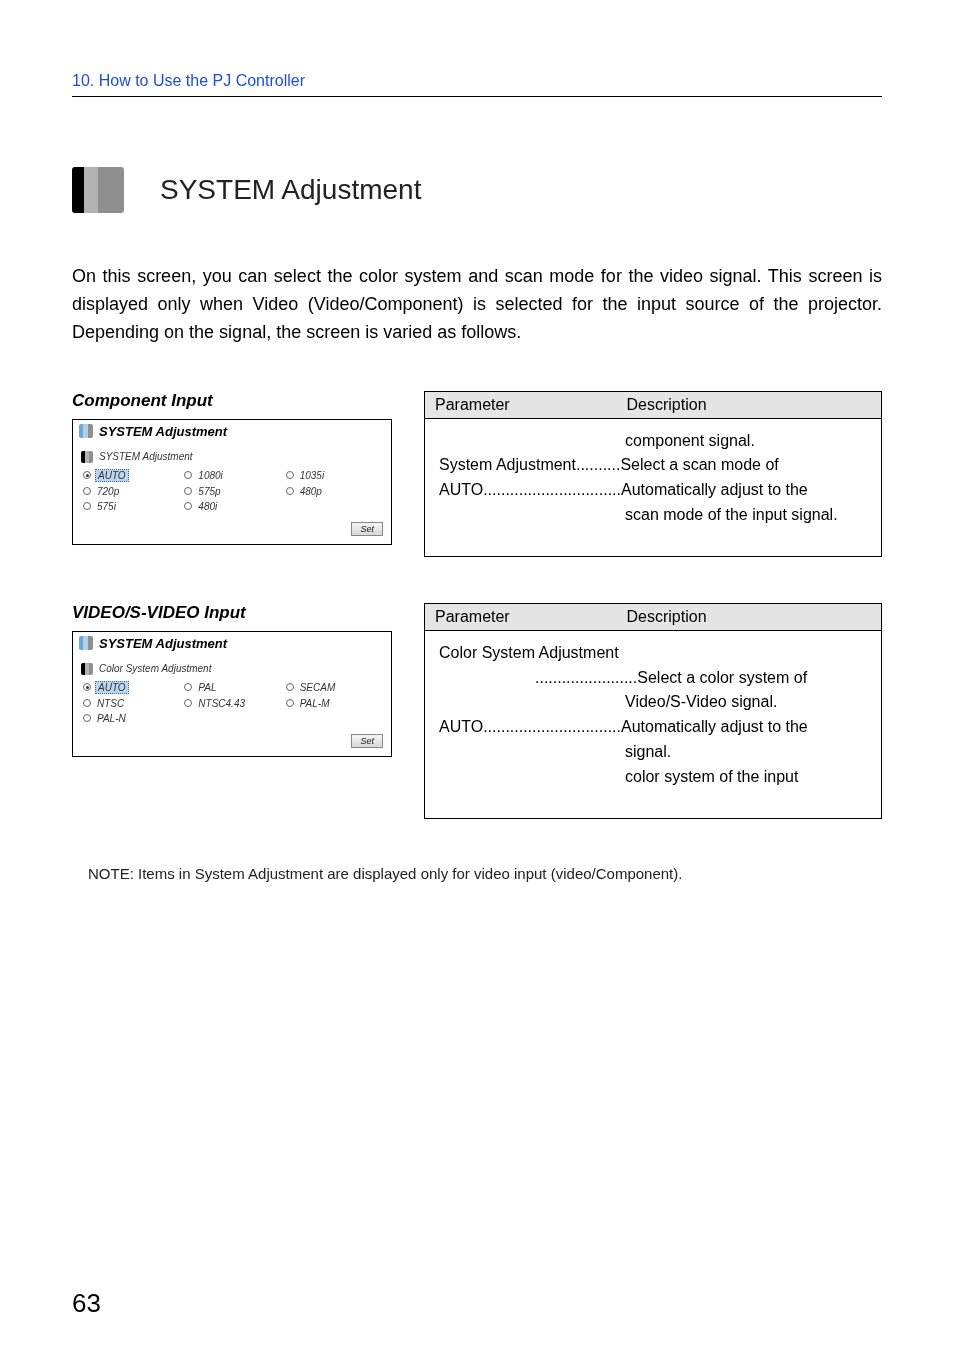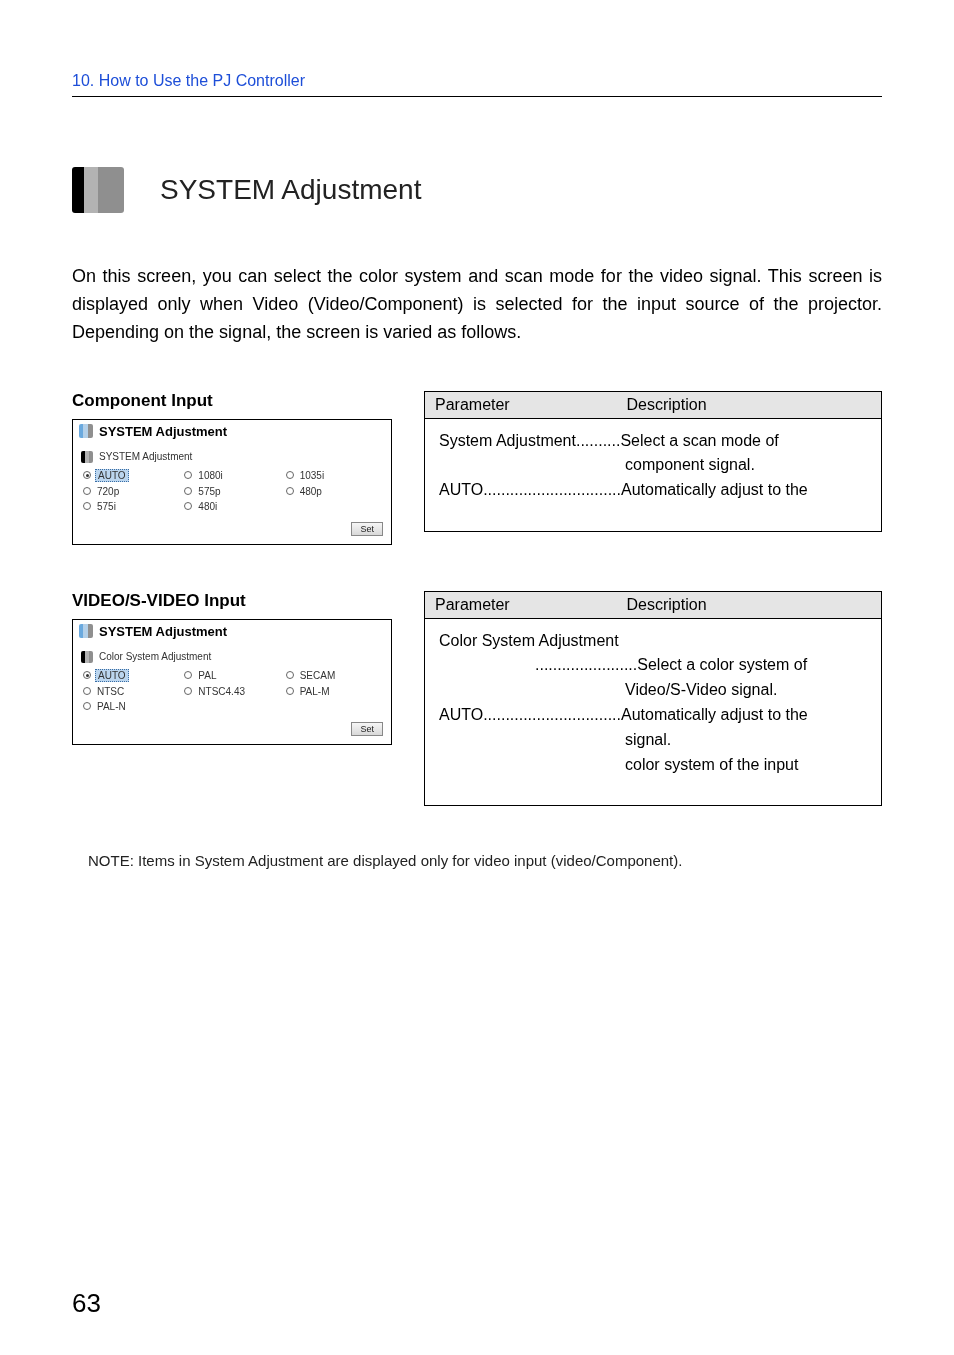--- a/index.html
+++ b/index.html
@@ -24,21 +24,21 @@
   .title-icon {
     width: 52px; height: 46px;
     display: inline-block; position: relative;
   }
   .title-icon .left-band { position:absolute; left:0; top:0; width:12px; height:46px; background:#000; border-radius:3px 0 0 3px; }
   .title-icon .mid-band  { position:absolute; left:12px; top:0; width:14px; height:46px; background:#b3b3b3; }
   .title-icon .right-band{ position:absolute; left:26px; top:0; width:26px; height:46px; background:#8f8f8f; border-radius:0 3px 3px 0; }
   .title-text { font-size: 28px; color: #222; }
   .intro { font-size: 18px; line-height: 1.55; text-align: justify; margin-bottom: 44px; }
   .two-col { display: flex; gap: 32px; align-items: flex-start; margin-bottom: 46px; }
-  .left-col { width: 320px; }
+  .left-col { width: 320px; font-style: italic; }
   .right-col { flex: 1; }
   .sub-heading { font-size: 17px; font-weight: bold; color: #000; margin-bottom: 8px; }
   .panel {
     border: 1px solid #000;
     background: #fff;
     width: 320px;
   }
   .panel-titlebar {
     display: flex; align-items: center; gap: 6px;
     padding: 4px 6px 6px 6px;
@@ -162,27 +162,28 @@
         </div>
       </div>
     </div>
     <div class="right-col">
       <div class="param-table">
         <div class="th-row">
           <div class="th th1">Parameter</div>
           <div class="th th2">Description</div>
         </div>
         <div class="body">
+          <span class="line indent-desc">component signal.</span>
           <span class="line">
             <span>System Adjustment</span><span>..........</span><span>Select a scan mode of</span>
           </span>
-          <span class="line indent-desc">component signal.</span>
           <span class="line">
             <span>AUTO</span><span>...............................</span><span>Automatically adjust to the</span>
           </span>
+          <span class="line indent-desc">scan mode of the input signal.</span>
         </div>
       </div>
     </div>
   </div>
 
   <div class="two-col">
     <div class="left-col">
       <div class="sub-heading">VIDEO/S-VIDEO Input</div>
       <div class="panel">
         <div class="panel-titlebar">

